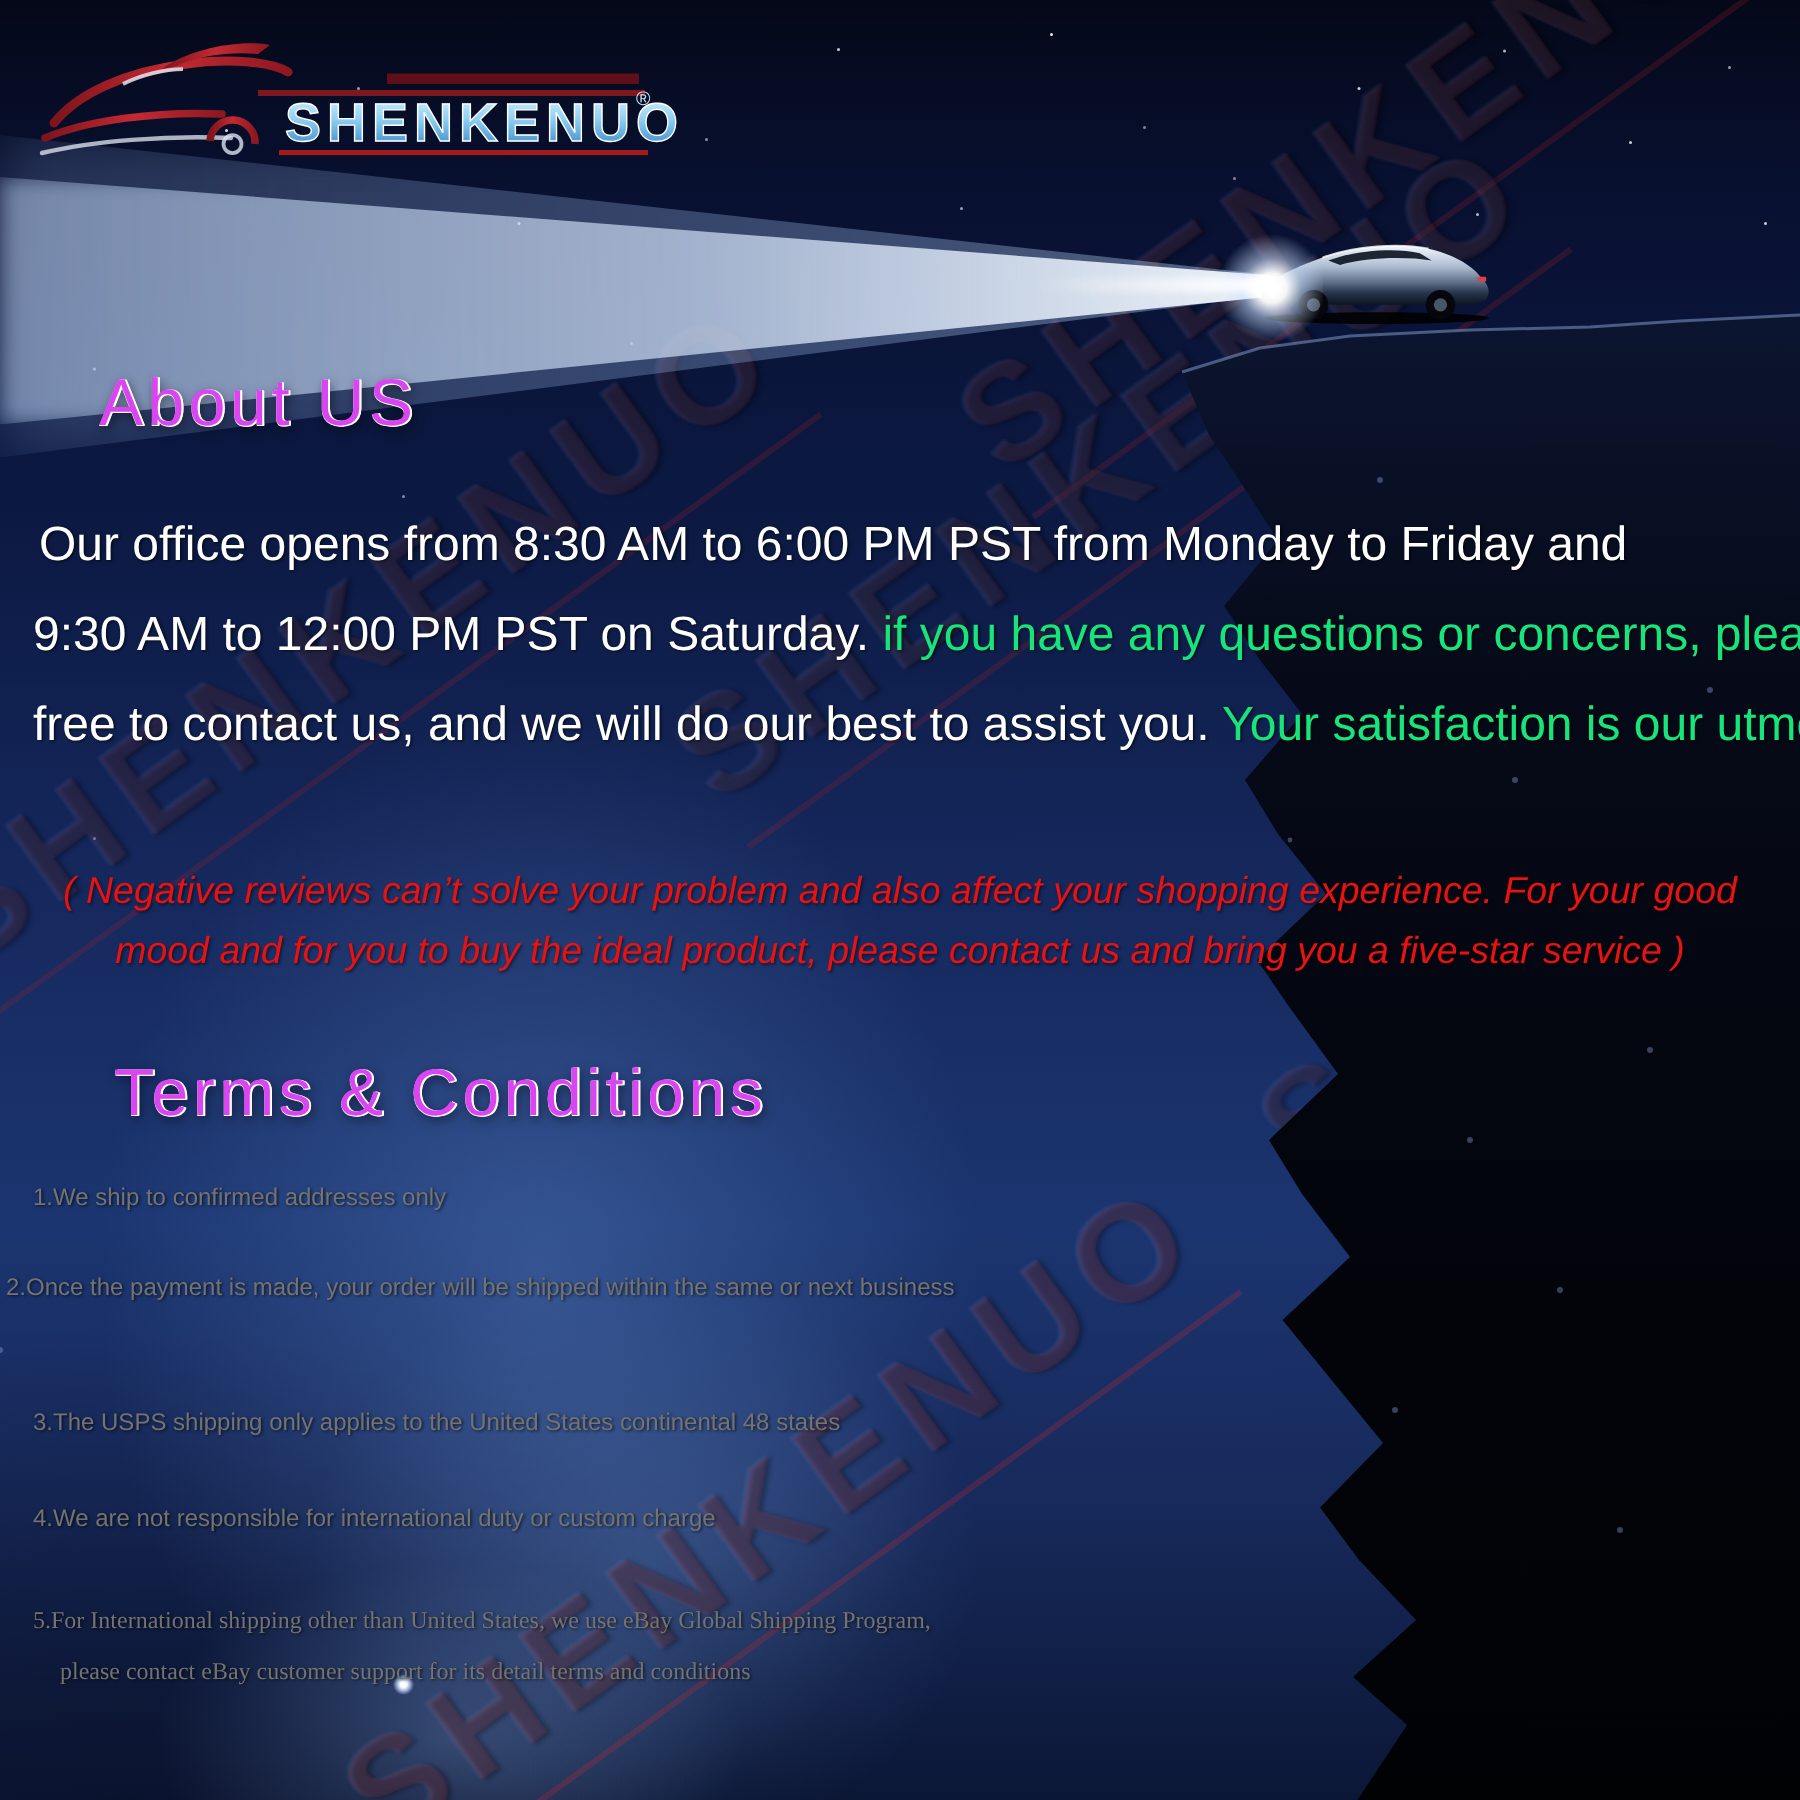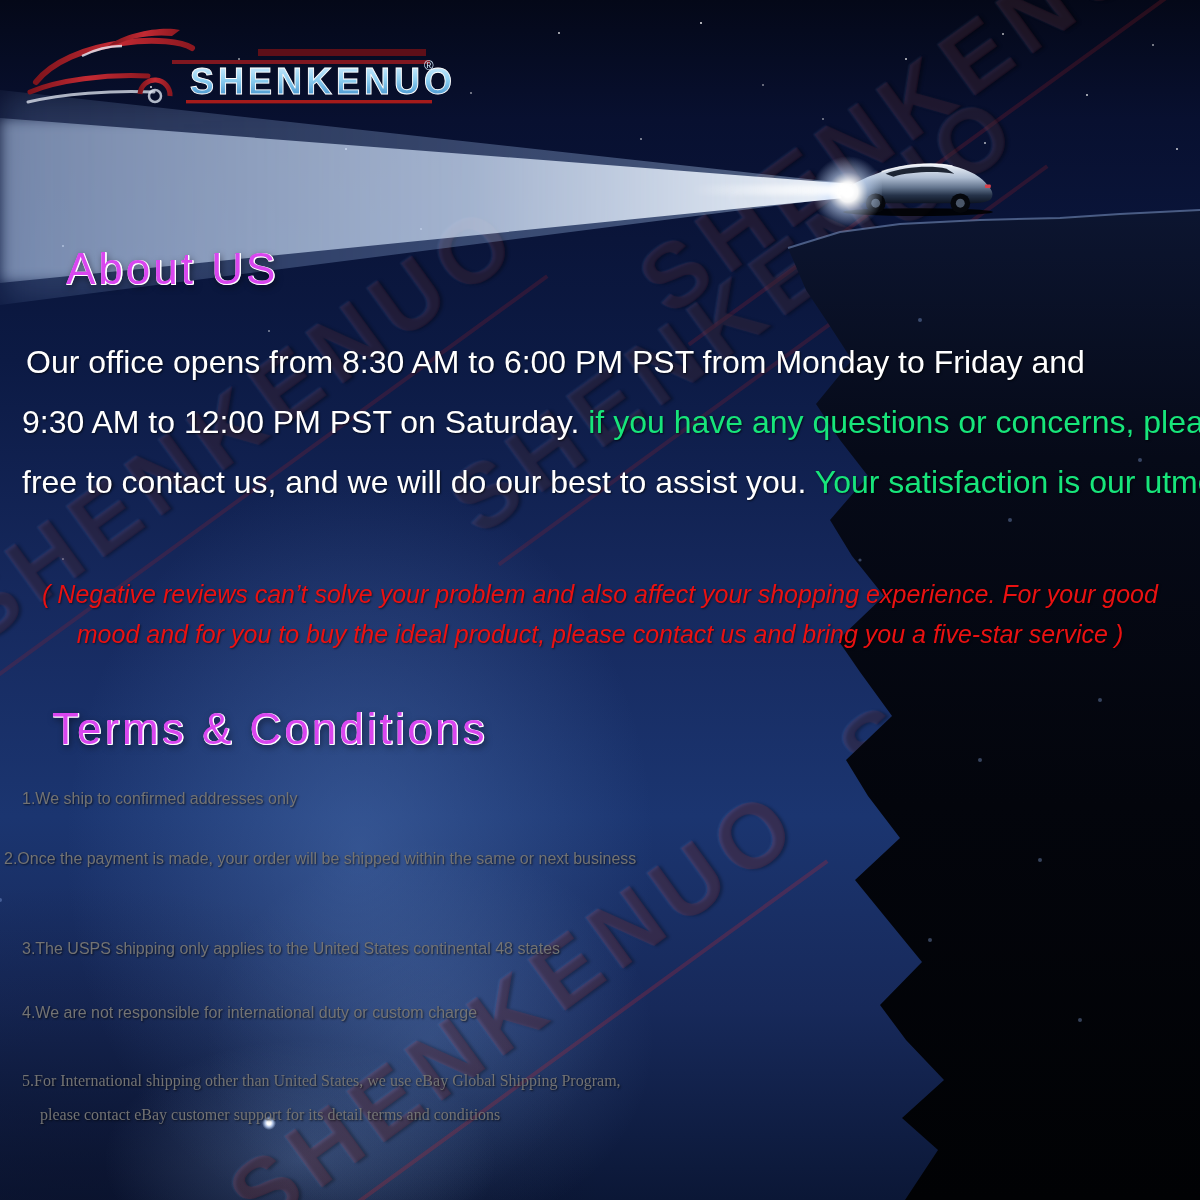--- a/index.html
+++ b/index.html
@@ -183,21 +183,21 @@
 
   <div class="body-line" style="left:26px;top:344px;">Our office opens from 8:30 AM to 6:00 PM PST from Monday to Friday and</div>
   <div class="body-line" style="left:22px;top:404px;"><span>9:30 AM to 12:00 PM PST on Saturday.</span><span class="green"> if you have any questions or concerns, please feel</span></div>
   <div class="body-line" style="left:22px;top:464px;"><span>free to contact us, and we will do our best to assist you.</span><span class="green"> Your satisfaction is our utmost concern!</span></div>
 
   <div class="notice" style="top:574px;">
     <div>( Negative reviews can’t solve your problem and also affect your shopping experience. For your good</div>
     <div>mood and for you to buy the ideal product, please contact us and bring you a five-star service )</div>
   </div>
 
-  <div class="h-title" style="left:52px;top:704px;">Terms &amp; Conditions</div>
+  <div class="h-title" style="left:76px;top:704px;">Terms &amp; Conditions</div>
 
   <div class="t-item" style="left:22px;top:782px;">
     <span class="cont">1.We ship to confirmed addresses only</span>
   </div>
   <div class="t-item" style="left:4px;top:842px;">
     <span class="cont">2.Once the payment is made, your order will be shipped within the same or next business</span>
   </div>
   <div class="t-item" style="left:22px;top:932px;">
     <span class="cont">3.The USPS shipping only applies to the United States continental 48 states</span>
   </div>

